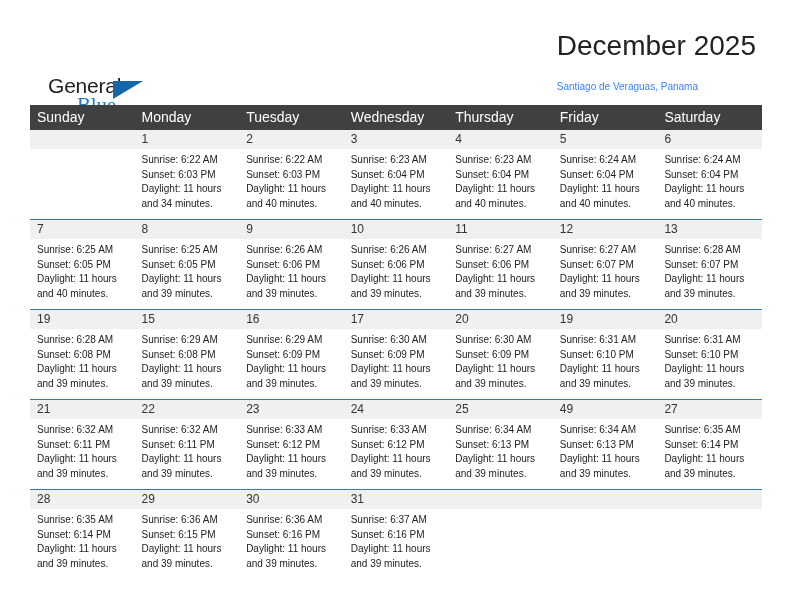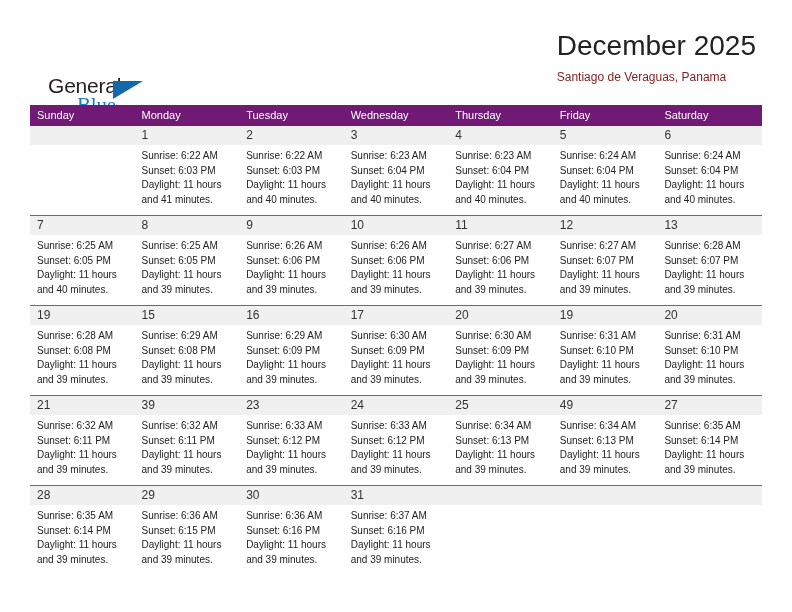--- a/index.html
+++ b/index.html
@@ -71,40 +71,40 @@
     text-align: left;
   }
   .month-title {
     font-size: 28px;
     font-weight: normal;
     color: #222222;
     line-height: 36px;
     white-space: nowrap;
   }
   .location-subtitle {
-    font-size: 12px;
-    color: #7f1d1d;
+    font-size: 10px;
+    color: #3b82f6;
     line-height: 22px;
-    margin-top: 2px;
+    margin-top: 12px;
     white-space: nowrap;
   }
 
   
   .calendar {
     position: absolute;
     left: 30px;
     top: 105px;
     width: 732px;
     border-collapse: collapse;
     table-layout: fixed;
   }
   .calendar th {
-    background: #701a75;
+    background: #404040;
     color: #ffffff;
-    font-size: 11px;
+    font-size: 14px;
     font-weight: normal;
     text-align: left;
     padding: 4px 0 5px 7px;
     height: 12px;
     border: none;
   }
   .calendar td {
     vertical-align: top;
     padding: 0;
     border: none;
@@ -174,21 +174,21 @@
         <tr class="week-row">
           <td class="day-cell blank">
             <div class="daynum empty"></div>
           </td>
           <td class="day-cell">
             <div class="daynum">1</div>
             <div class="cell-body">
               <div>Sunrise: 6:22 AM</div>
               <div>Sunset: 6:03 PM</div>
               <div>Daylight: 11 hours</div>
-              <div>and 41 minutes.</div>
+              <div>and 34 minutes.</div>
             </div>
           </td>
           <td class="day-cell">
             <div class="daynum">2</div>
             <div class="cell-body">
               <div>Sunrise: 6:22 AM</div>
               <div>Sunset: 6:03 PM</div>
               <div>Daylight: 11 hours</div>
               <div>and 40 minutes.</div>
             </div>
@@ -364,21 +364,21 @@
           <td class="day-cell">
             <div class="daynum">21</div>
             <div class="cell-body">
               <div>Sunrise: 6:32 AM</div>
               <div>Sunset: 6:11 PM</div>
               <div>Daylight: 11 hours</div>
               <div>and 39 minutes.</div>
             </div>
           </td>
           <td class="day-cell">
-            <div class="daynum">39</div>
+            <div class="daynum">22</div>
             <div class="cell-body">
               <div>Sunrise: 6:32 AM</div>
               <div>Sunset: 6:11 PM</div>
               <div>Daylight: 11 hours</div>
               <div>and 39 minutes.</div>
             </div>
           </td>
           <td class="day-cell">
             <div class="daynum">23</div>
             <div class="cell-body">

